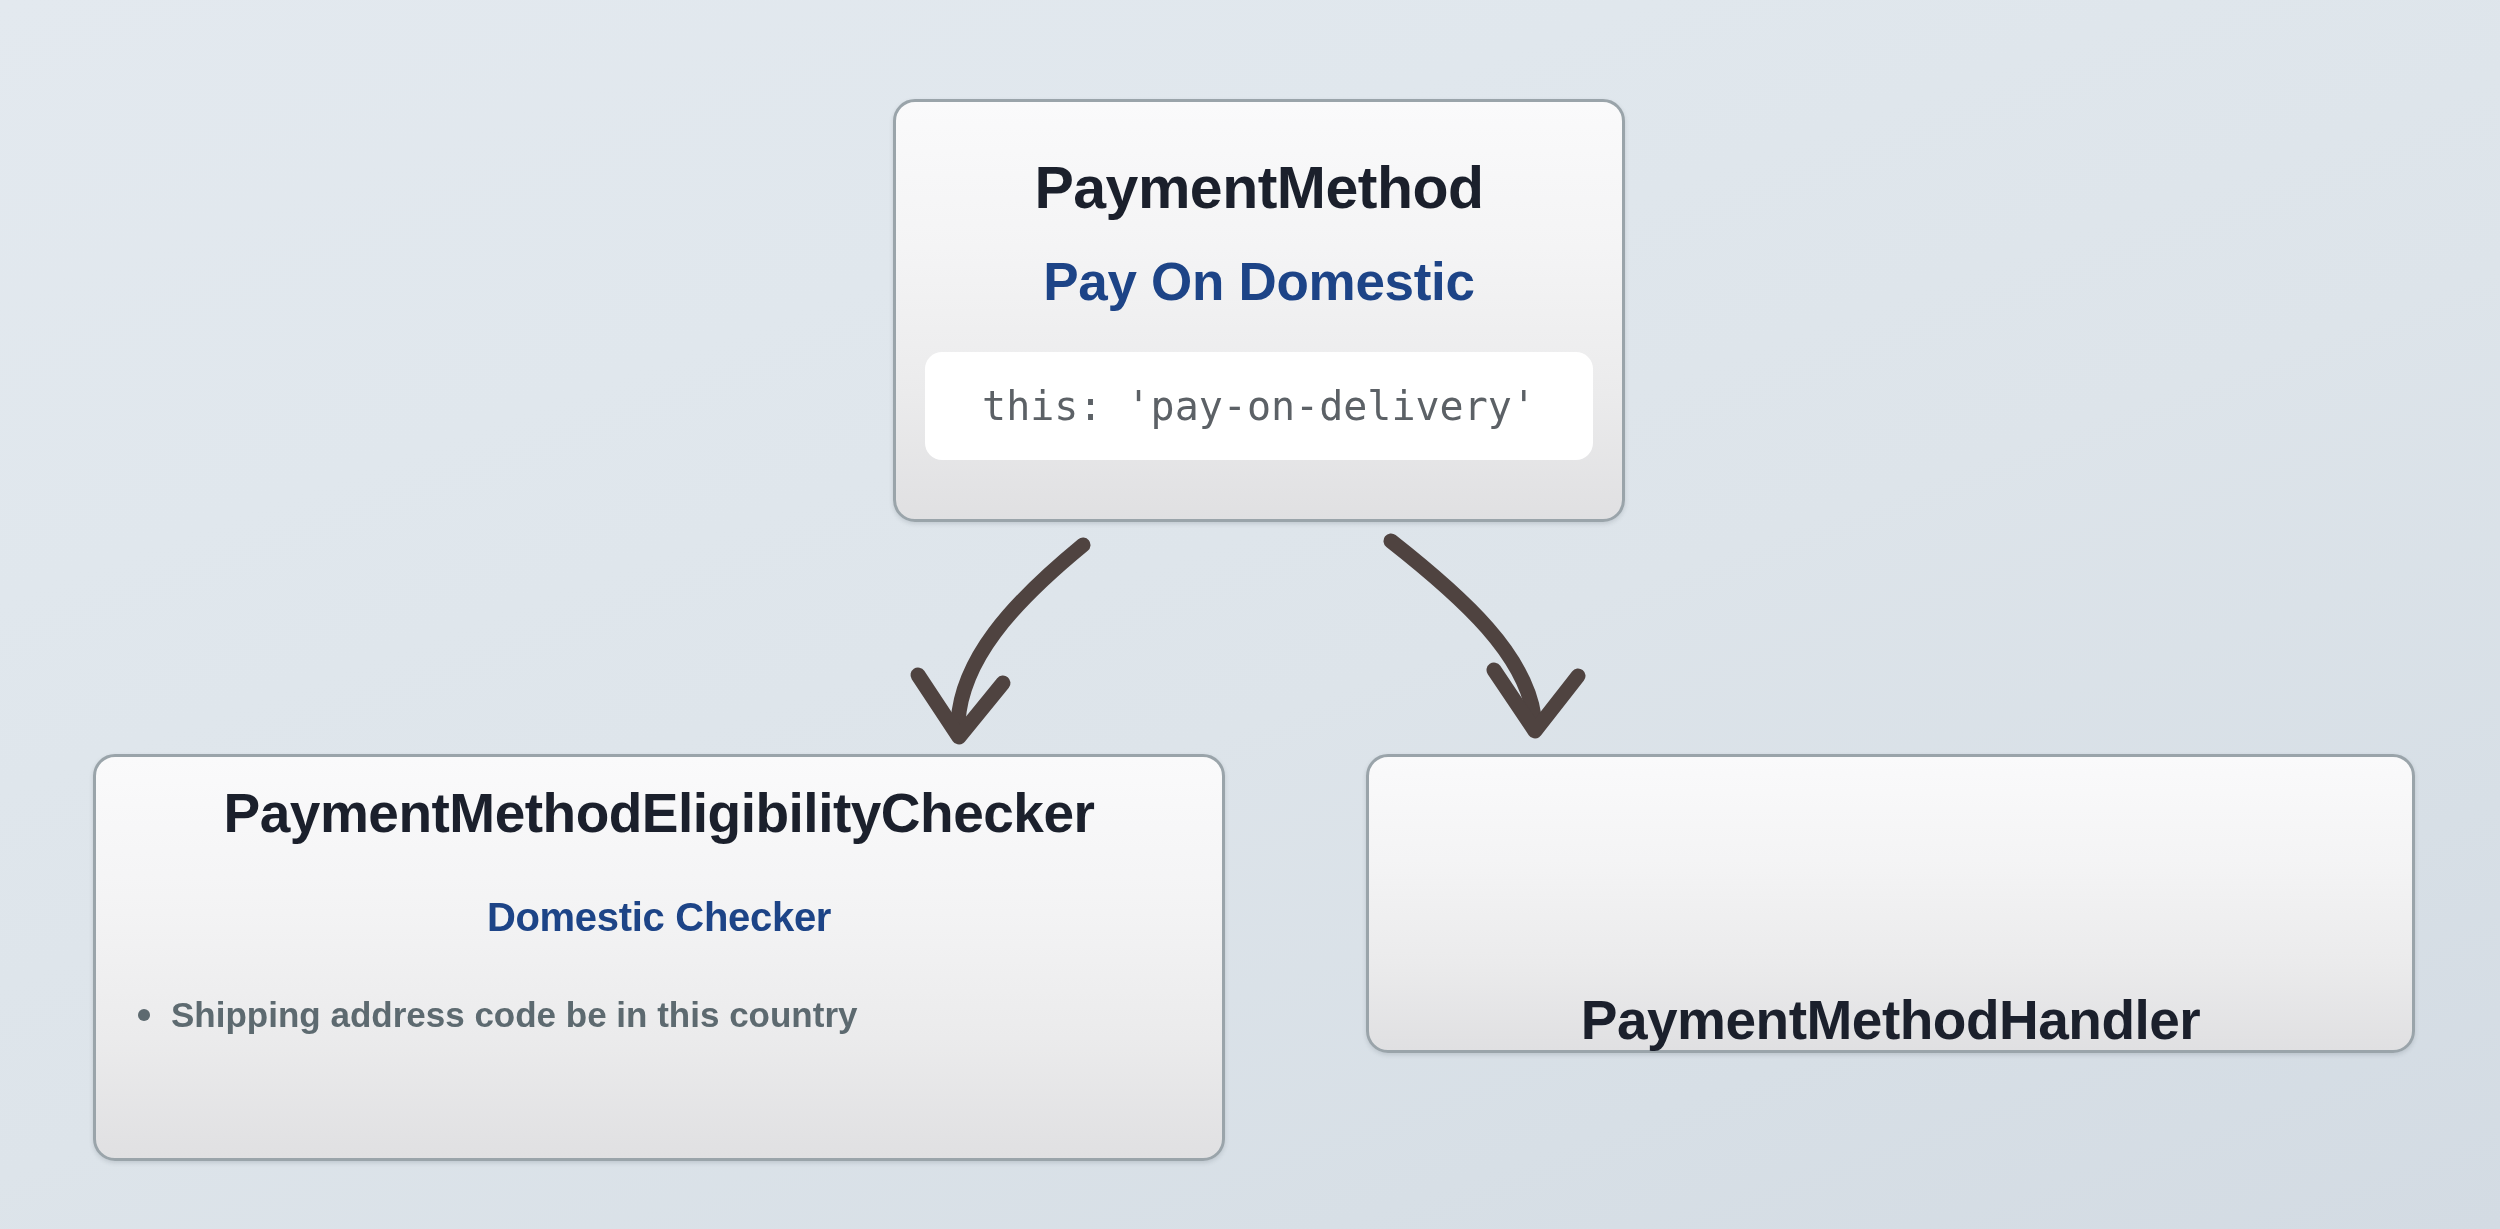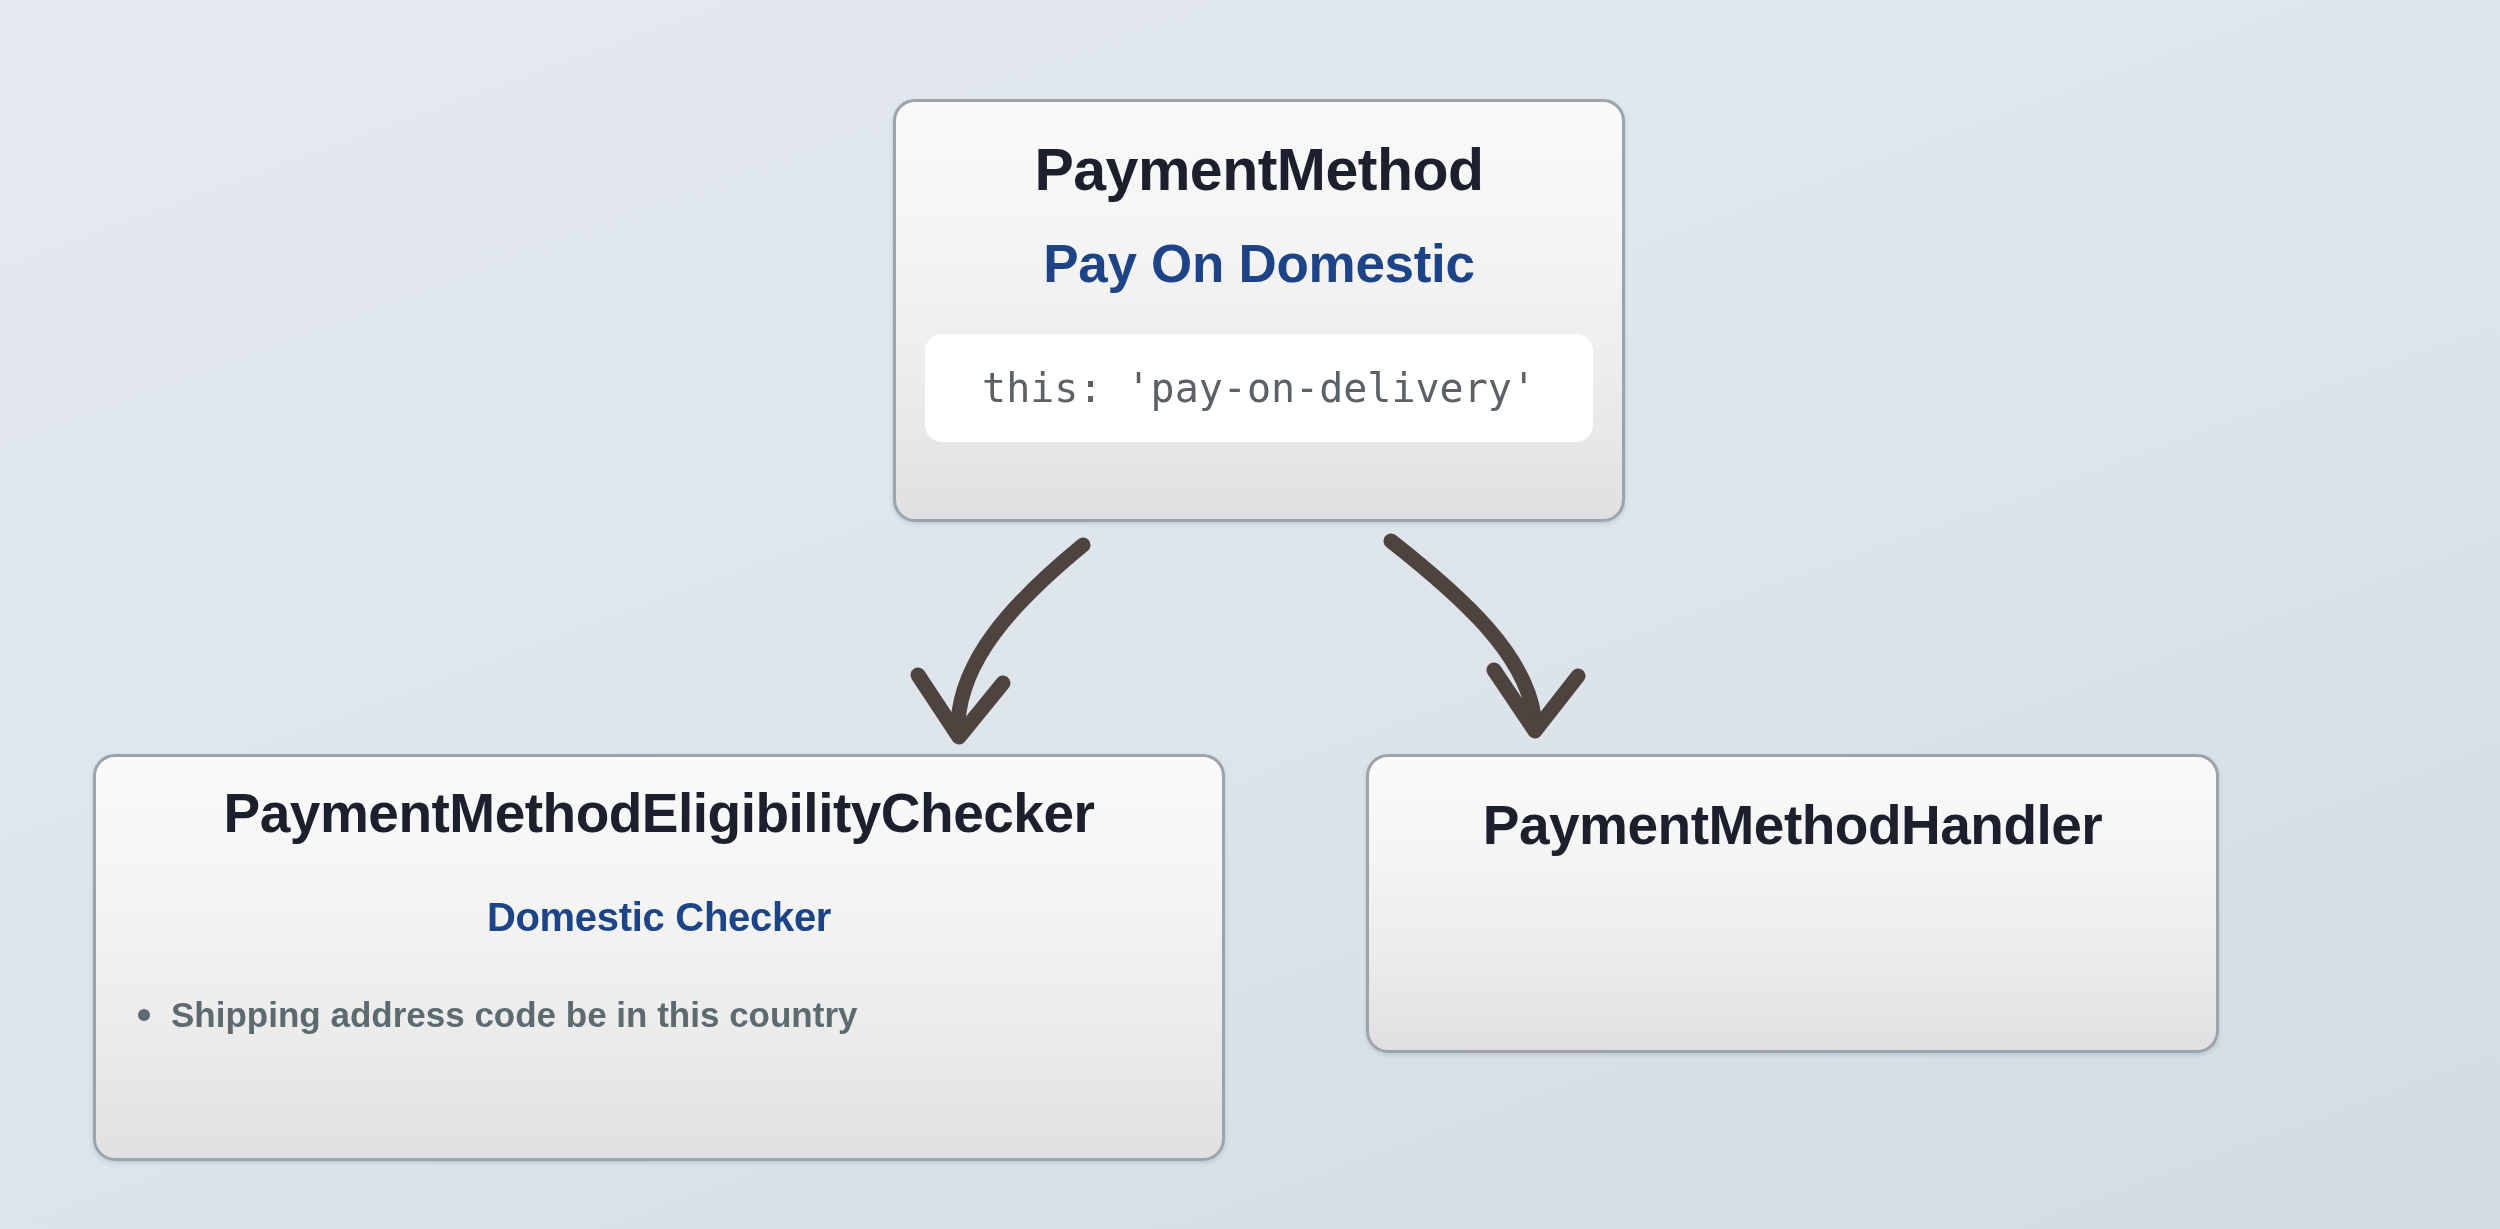--- a/index.html
+++ b/index.html
@@ -58,21 +58,21 @@
     text-align: center;
     white-space: nowrap;
   }
 
   
   #node-payment-method {
     left: 893px;
     top: 99px;
     width: 732px;
     height: 423px;
-    padding-top: 38px;
+    padding-top: 56px;
   }
   #node-payment-method .node-type {
     font-size: 59px;
     line-height: 1.05;
   }
   #node-payment-method .node-name {
     font-size: 53px;
     line-height: 1.05;
     margin-top: 34px;
   }
@@ -137,23 +137,24 @@
     border-radius: 50%;
     background: #5d6a70;
     margin-right: 21px;
     flex: 0 0 auto;
   }
 
   
   #node-payment-handler {
     left: 1366px;
     top: 754px;
-    width: 853px;
+    width: 1049px;
     height: 299px;
     padding-top: 40px;
+    justify-content: flex-end;
   }
   #node-payment-handler .node-type {
     font-size: 55px;
     line-height: 1.05;
   }
   #node-payment-handler .node-name {
     font-size: 49px;
     line-height: 1.05;
     margin-top: 53px;
   }

